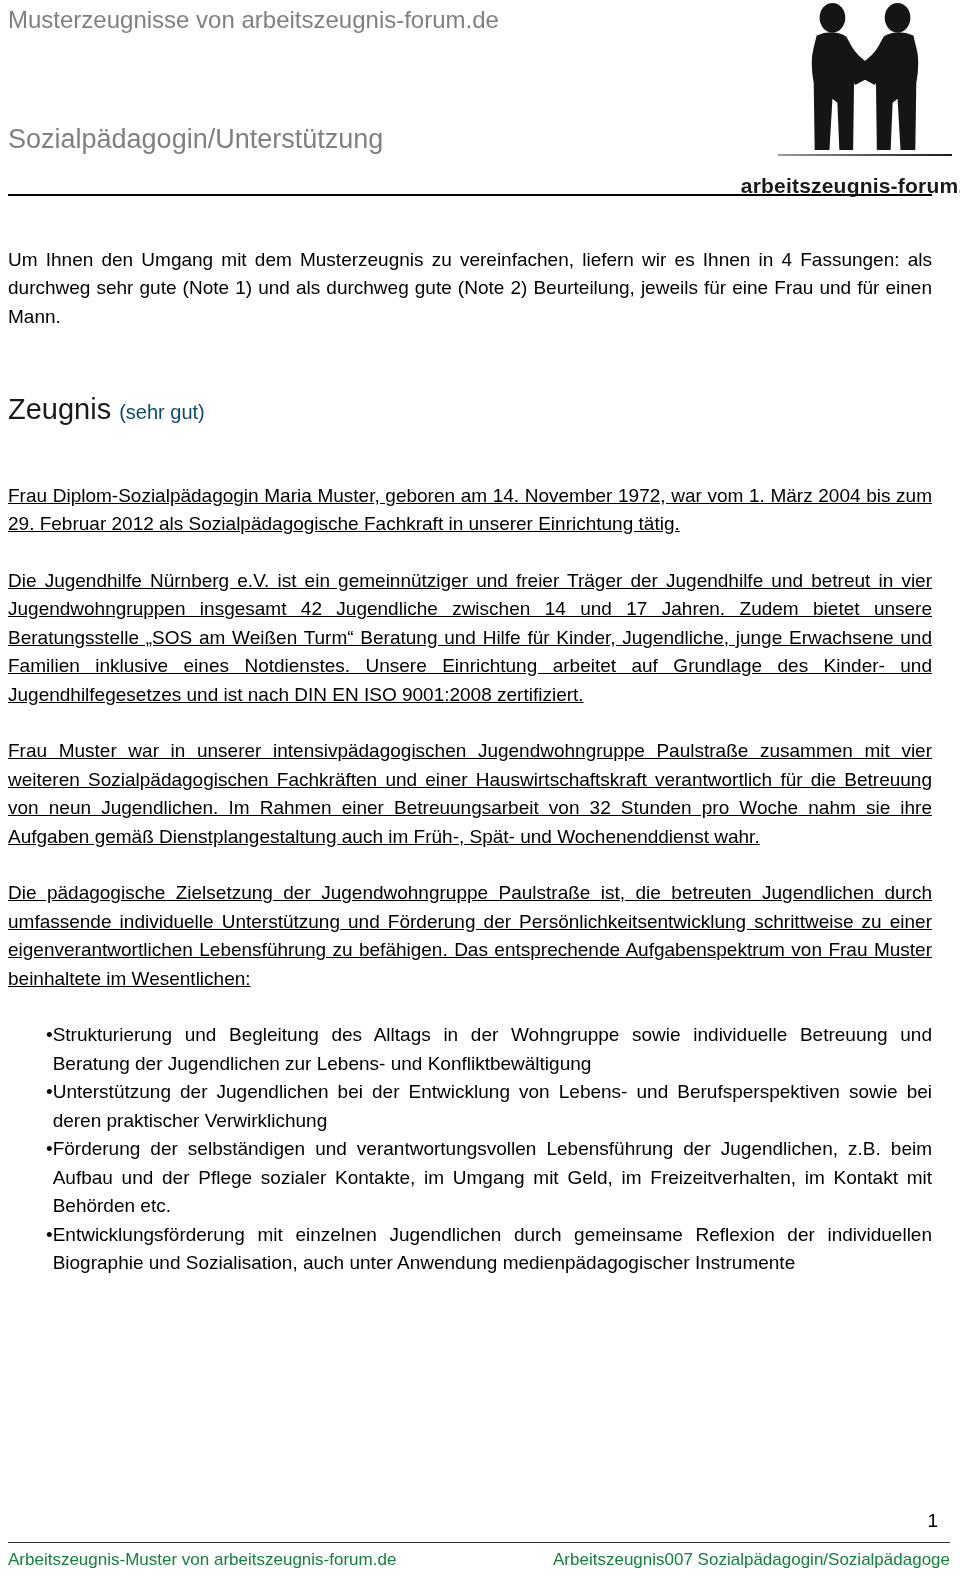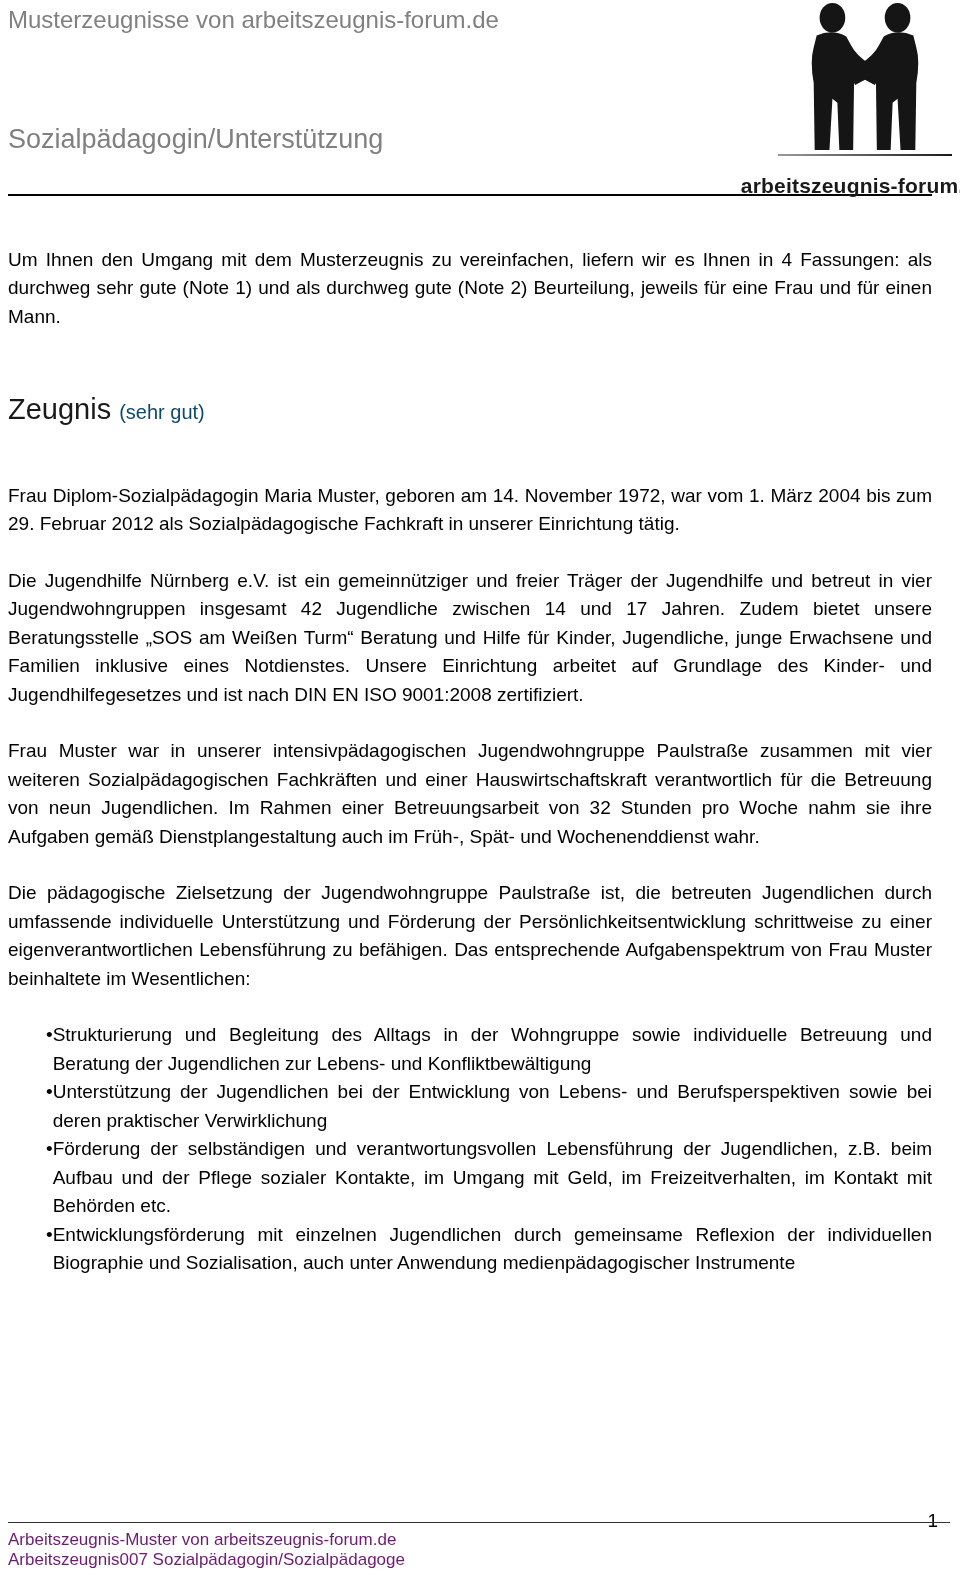--- a/index.html
+++ b/index.html
@@ -69,21 +69,21 @@
 
   .intro { margin-top: 50px; }
 
   .zeugnis-heading {
     margin-top: 58px;
     line-height: 1.4;
   }
   .zeugnis-heading .main { font-size: 29px; color: #1a1a1a; }
   .zeugnis-heading .note { font-size: 20px; color: #0c4a6e; margin-left: 8px; }
 
-  .para { margin-top: 28px; }
+  .para { margin-top: 28px; text-decoration: underline; }
   .para.first-after-heading { margin-top: 52px; }
 
   .bullets { margin-top: 28px; }
   .bullet-item { display: flex; }
   .bullet-item .marker {
     flex: 0 0 44px;
     padding-left: 38px;
     font-size: 19px;
     line-height: 1.5;
   }
@@ -105,22 +105,21 @@
   .footer {
     position: absolute;
     left: 8px;
     right: 10px;
     bottom: 6px;
     border-top: 1px solid #333333;
     padding-top: 7px;
     display: flex;
     justify-content: space-between;
     font-size: 17px;
-    color: #701a75;
-    flex-direction: column;
+    color: #15803d;
   }
 </style>
 </head>
 <body>
 
 <div class="page">
 
   <div class="doc-header">Musterzeugnisse von arbeitszeugnis-forum.de</div>
 
   <div class="logo">

